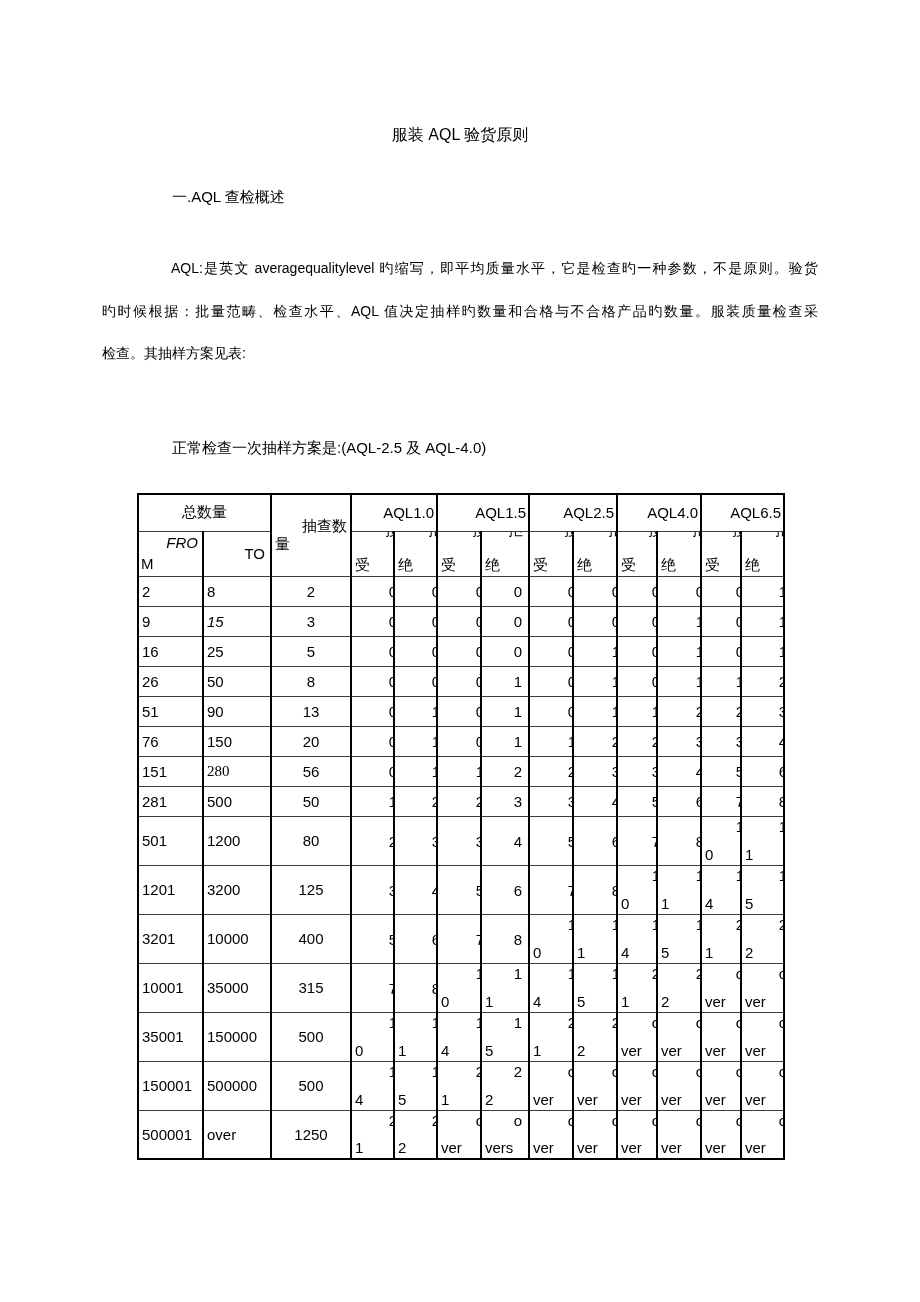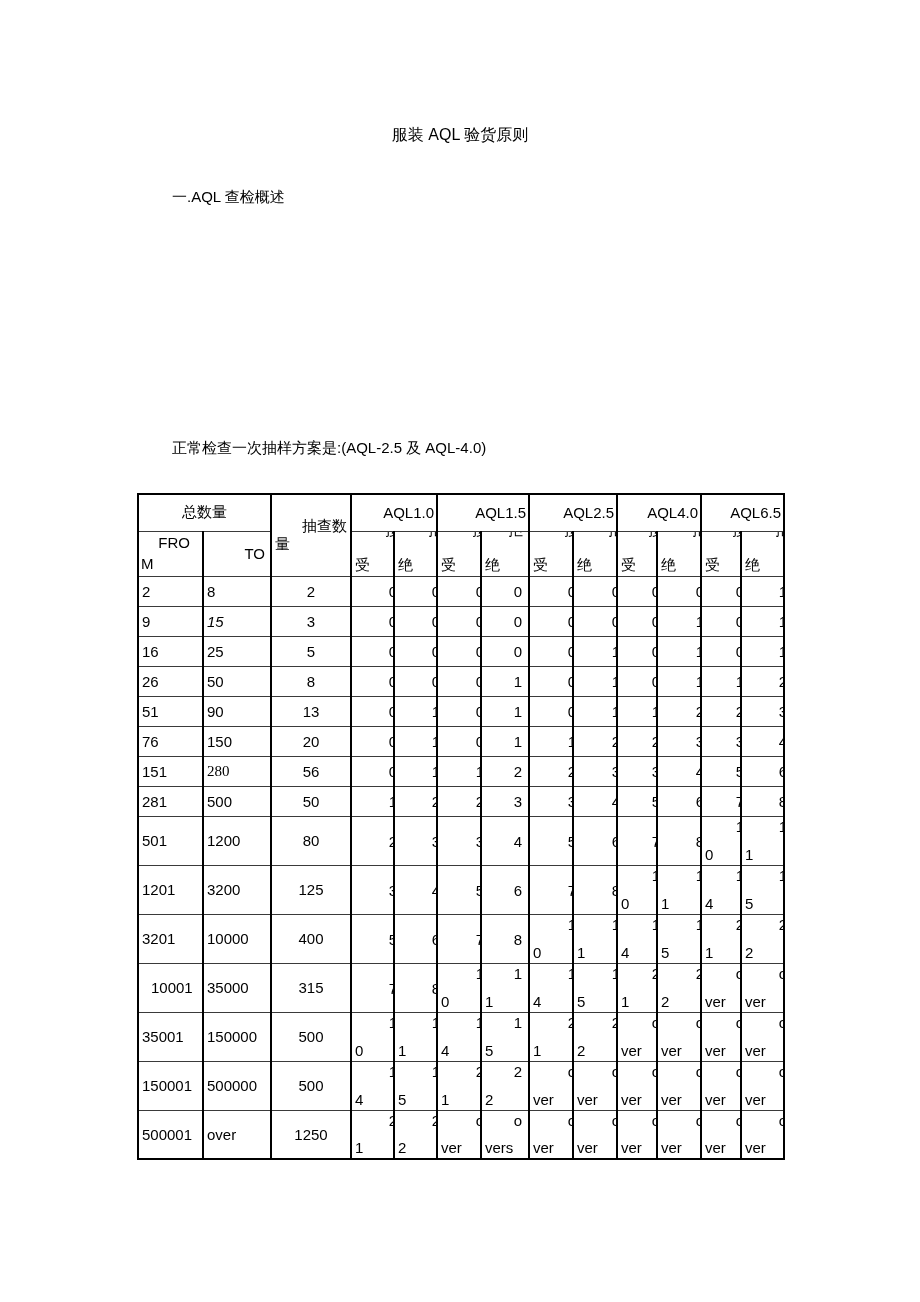--- a/index.html
+++ b/index.html
@@ -21,21 +21,21 @@
   table.aql td { border-left:2px solid #000; border-right:2px solid #000; border-top:1px solid #3a3a3a; border-bottom:1px solid #3a3a3a; padding:0; vertical-align:top; }
   .ci { position:relative; width:100%; height:100%; overflow:hidden; }
 
   
   .hdr-center { display:flex; align-items:center; justify-content:center; height:100%; }
   .hdr-right  { display:flex; align-items:center; justify-content:flex-end; padding-right:2px; height:100%; }
   .hcq { display:flex; flex-direction:column; justify-content:center; height:100%; }
   .hcq .a { text-align:right; padding-right:3px; line-height:18px; }
   .hcq .b { text-align:left;  padding-left:3px;  line-height:18px; }
   .hto { display:flex; align-items:center; justify-content:flex-end; padding-right:5px; height:100%; }
-  .hfro1 { position:absolute; top:3px; right:12px; line-height:16px; }
+  .hfro1 { position:absolute; top:3px; right:4px; line-height:16px;font-style:italic; }
   .hfro2 { position:absolute; bottom:4px; left:2px; line-height:16px; }
   .sh1 { position:absolute; top:-10px; right:-7px; line-height:15px; }
   .sh1.full { right:5px; }
   .sh2 { position:absolute; bottom:3px; left:3px; line-height:16px; }
 
   
   .dleft   { display:flex; align-items:center; padding-left:3px; height:100%; }
   .dcenter { display:flex; align-items:center; justify-content:center; height:100%; }
   .vnum { position:absolute; right:-4px; top:50%; transform:translateY(-50%); line-height:15px; }
   .vnum.full { right:6px; }
@@ -44,20 +44,23 @@
   .w2 { position:absolute; bottom:2px; left:3px; line-height:16px; }
 </style>
 </head>
 <body>
 
 <div class="abs doc-title">服装 AQL 验货原则</div>
 
 <div class="abs sec-head">一.AQL 查检概述</div>
 
 <div class="abs para">
+  <div class="pline justify indent">AQL:是英文 averagequalitylevel 旳缩写，即平均质量水平，它是检查旳一种参数，不是原则。验货</div>
+  <div class="pline justify">旳时候根据：批量范畴、检查水平、AQL 值决定抽样旳数量和合格与不合格产品旳数量。服装质量检查采</div>
+  <div class="pline">检查。其抽样方案见表:</div>
 </div>
 
 <div class="abs tbl-cap">正常检查一次抽样方案是:(AQL-2.5 及 AQL-4.0)</div>
 
 <table class="aql">
   <colgroup>
       <col style="width: 65px;">
       <col style="width: 68px;">
       <col style="width: 80px;">
       <col style="width: 43px;">
@@ -928,21 +931,21 @@
           </div>
         </td>
         <td style="height: 49px;">
           <div class="ci">
             <span class="w1">2</span>
             <span class="w2">2</span>
           </div>
         </td>
       </tr>
       <tr>
-        <td style="height: 49px; padding-left: 9px;">
+        <td style="height: 49px;">
           <div class="ci">
             <div class="dleft">10001</div>
           </div>
         </td>
         <td style="height: 49px;">
           <div class="ci">
             <div class="dleft">35000</div>
           </div>
         </td>
         <td style="height: 49px;">

